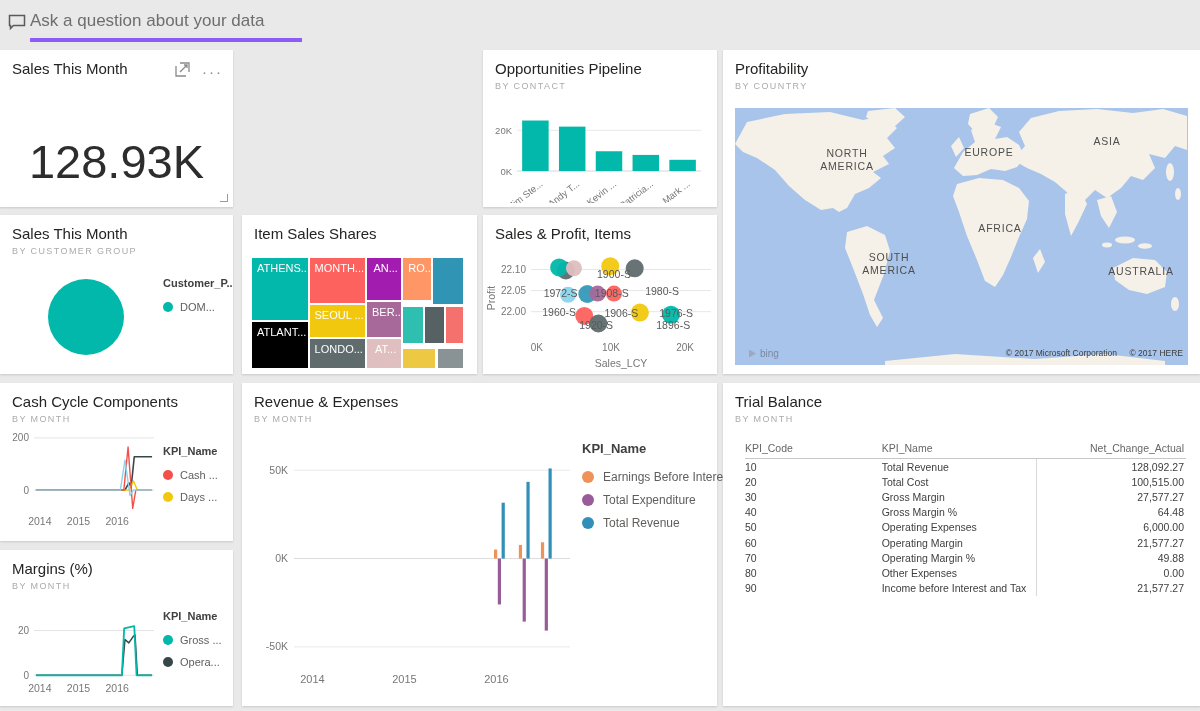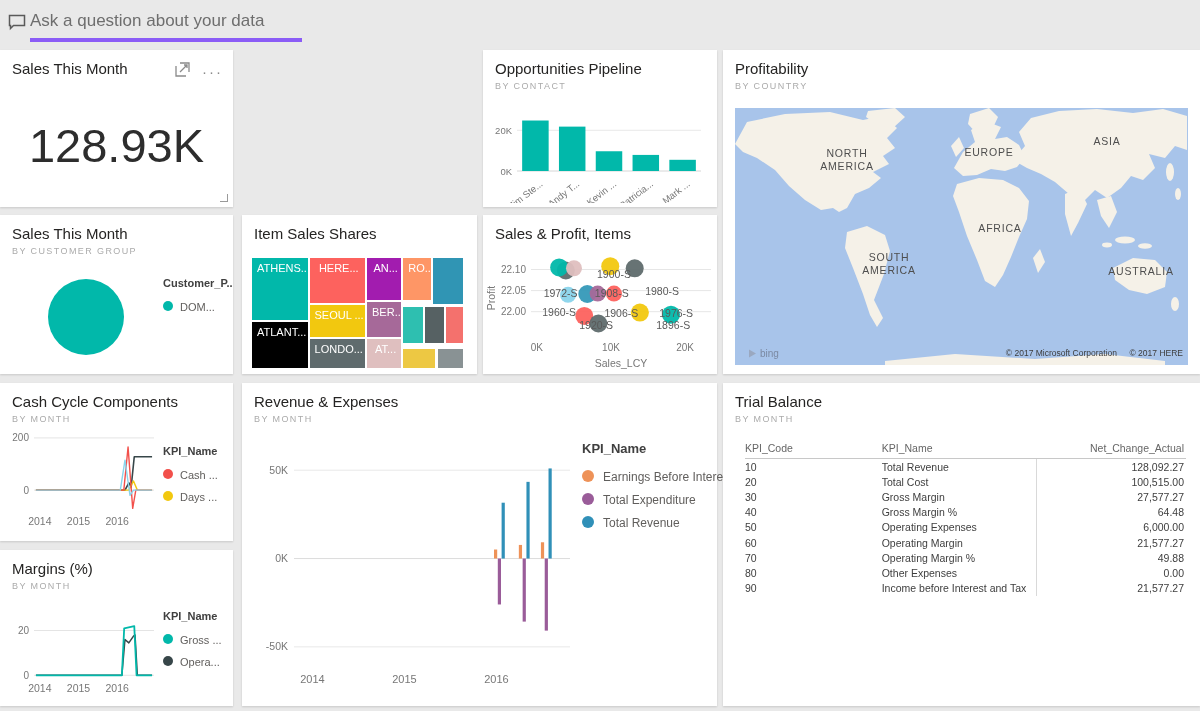--- a/index.html
+++ b/index.html
@@ -12,30 +12,30 @@
   .qna-input{flex:1;font-size:17px;color:#6e6e6e;border-bottom:4px solid #8b5cf6;padding-bottom:7px;cursor:text;}
 
   
   .tile{position:absolute;background:#fff;box-shadow:0 1px 2px rgba(0,0,0,.14);cursor:pointer;}
   .t-title{position:absolute;left:12px;top:10px;font-size:15px;color:#252423;white-space:nowrap;}
   .t-sub{position:absolute;left:12px;top:31px;font-size:9px;letter-spacing:1.4px;color:#ababab;white-space:nowrap;}
   .t-icons{position:absolute;right:10px;top:12px;display:flex;gap:12px;align-items:center;color:#8a8a8a;}
   .t-more{font-size:15px;letter-spacing:2px;color:#8a8a8a;line-height:10px;cursor:pointer;}
   .resize-handle{position:absolute;right:5px;bottom:5px;width:7px;height:7px;border-right:1.5px solid #9a9a9a;border-bottom:1.5px solid #9a9a9a;cursor:nwse-resize;}
 
-  .kpi-value{position:absolute;left:0;right:0;top:68px;text-align:center;font-size:47px;font-weight:200;color:#2d2d2d;}
+  .kpi-value{position:absolute;left:0;right:0;top:84px;text-align:center;font-size:47px;font-weight:200;color:#2d2d2d;}
 
   .pie{position:absolute;border-radius:50%;}
   .chart{position:absolute;}
   .chart svg{display:block;}
 
   
   .legend{position:absolute;}
   .lg-title{font-weight:bold;font-size:11px;color:#404040;margin-bottom:12px;white-space:nowrap;}
-  .lg-item{display:flex;margin-bottom:10px;white-space:nowrap;}
+  .lg-item{display:flex;align-items:center;margin-bottom:10px;white-space:nowrap;}
   .lg-dot{border-radius:50%;width:10px;height:10px;margin-right:7px;flex:0 0 auto;}
   .lg-label{font-size:11px;color:#605e5c;}
   .legend-lg .lg-title{font-size:13px;margin-bottom:14px;}
   .legend-lg .lg-dot{width:12px;height:12px;margin-right:9px;}
   .legend-lg .lg-label{font-size:12px;}
   .legend-lg .lg-item{margin-bottom:9px;}
 
   
   .treemap{position:absolute;}
   .tm-cell{position:absolute;box-sizing:border-box;border:1px solid #fff;overflow:hidden;}
@@ -170,21 +170,21 @@
   <div class="tile" style="left:242px;top:215px;width:235px;height:159px;text-align:center;">
     <div class="t-title">Item Sales Shares</div>
     <div class="treemap" style="left:9px;top:42px;width:213px;height:112px;">
         <div class="tm-cell" style="left: 0%; top: 0%; width: 27%; height: 57%; background: rgb(1, 184, 170);">
           <span class="tm-label">ATHENS...</span>
         </div>
         <div class="tm-cell" style="left: 0%; top: 57%; width: 27%; height: 43%; background: #000000;">
           <span class="tm-label">ATLANT...</span>
         </div>
         <div class="tm-cell" style="left: 27%; top: 0%; width: 27%; height: 42%; background: rgb(253, 98, 94);">
-          <span class="tm-label">HERE...</span>
+          <span class="tm-label">MONTH...</span>
         </div>
         <div class="tm-cell" style="left: 27%; top: 42%; width: 27%; height: 30%; background: rgb(242, 200, 15);">
           <span class="tm-label">SEOUL ...</span>
         </div>
         <div class="tm-cell" style="left: 27%; top: 72%; width: 27%; height: 28%; background: rgb(95, 107, 109);">
           <span class="tm-label">LONDO...</span>
         </div>
         <div class="tm-cell" style="left: 54%; top: 0%; width: 17%; height: 39%; background: #a21caf;">
           <span class="tm-label">AN...</span>
         </div>

